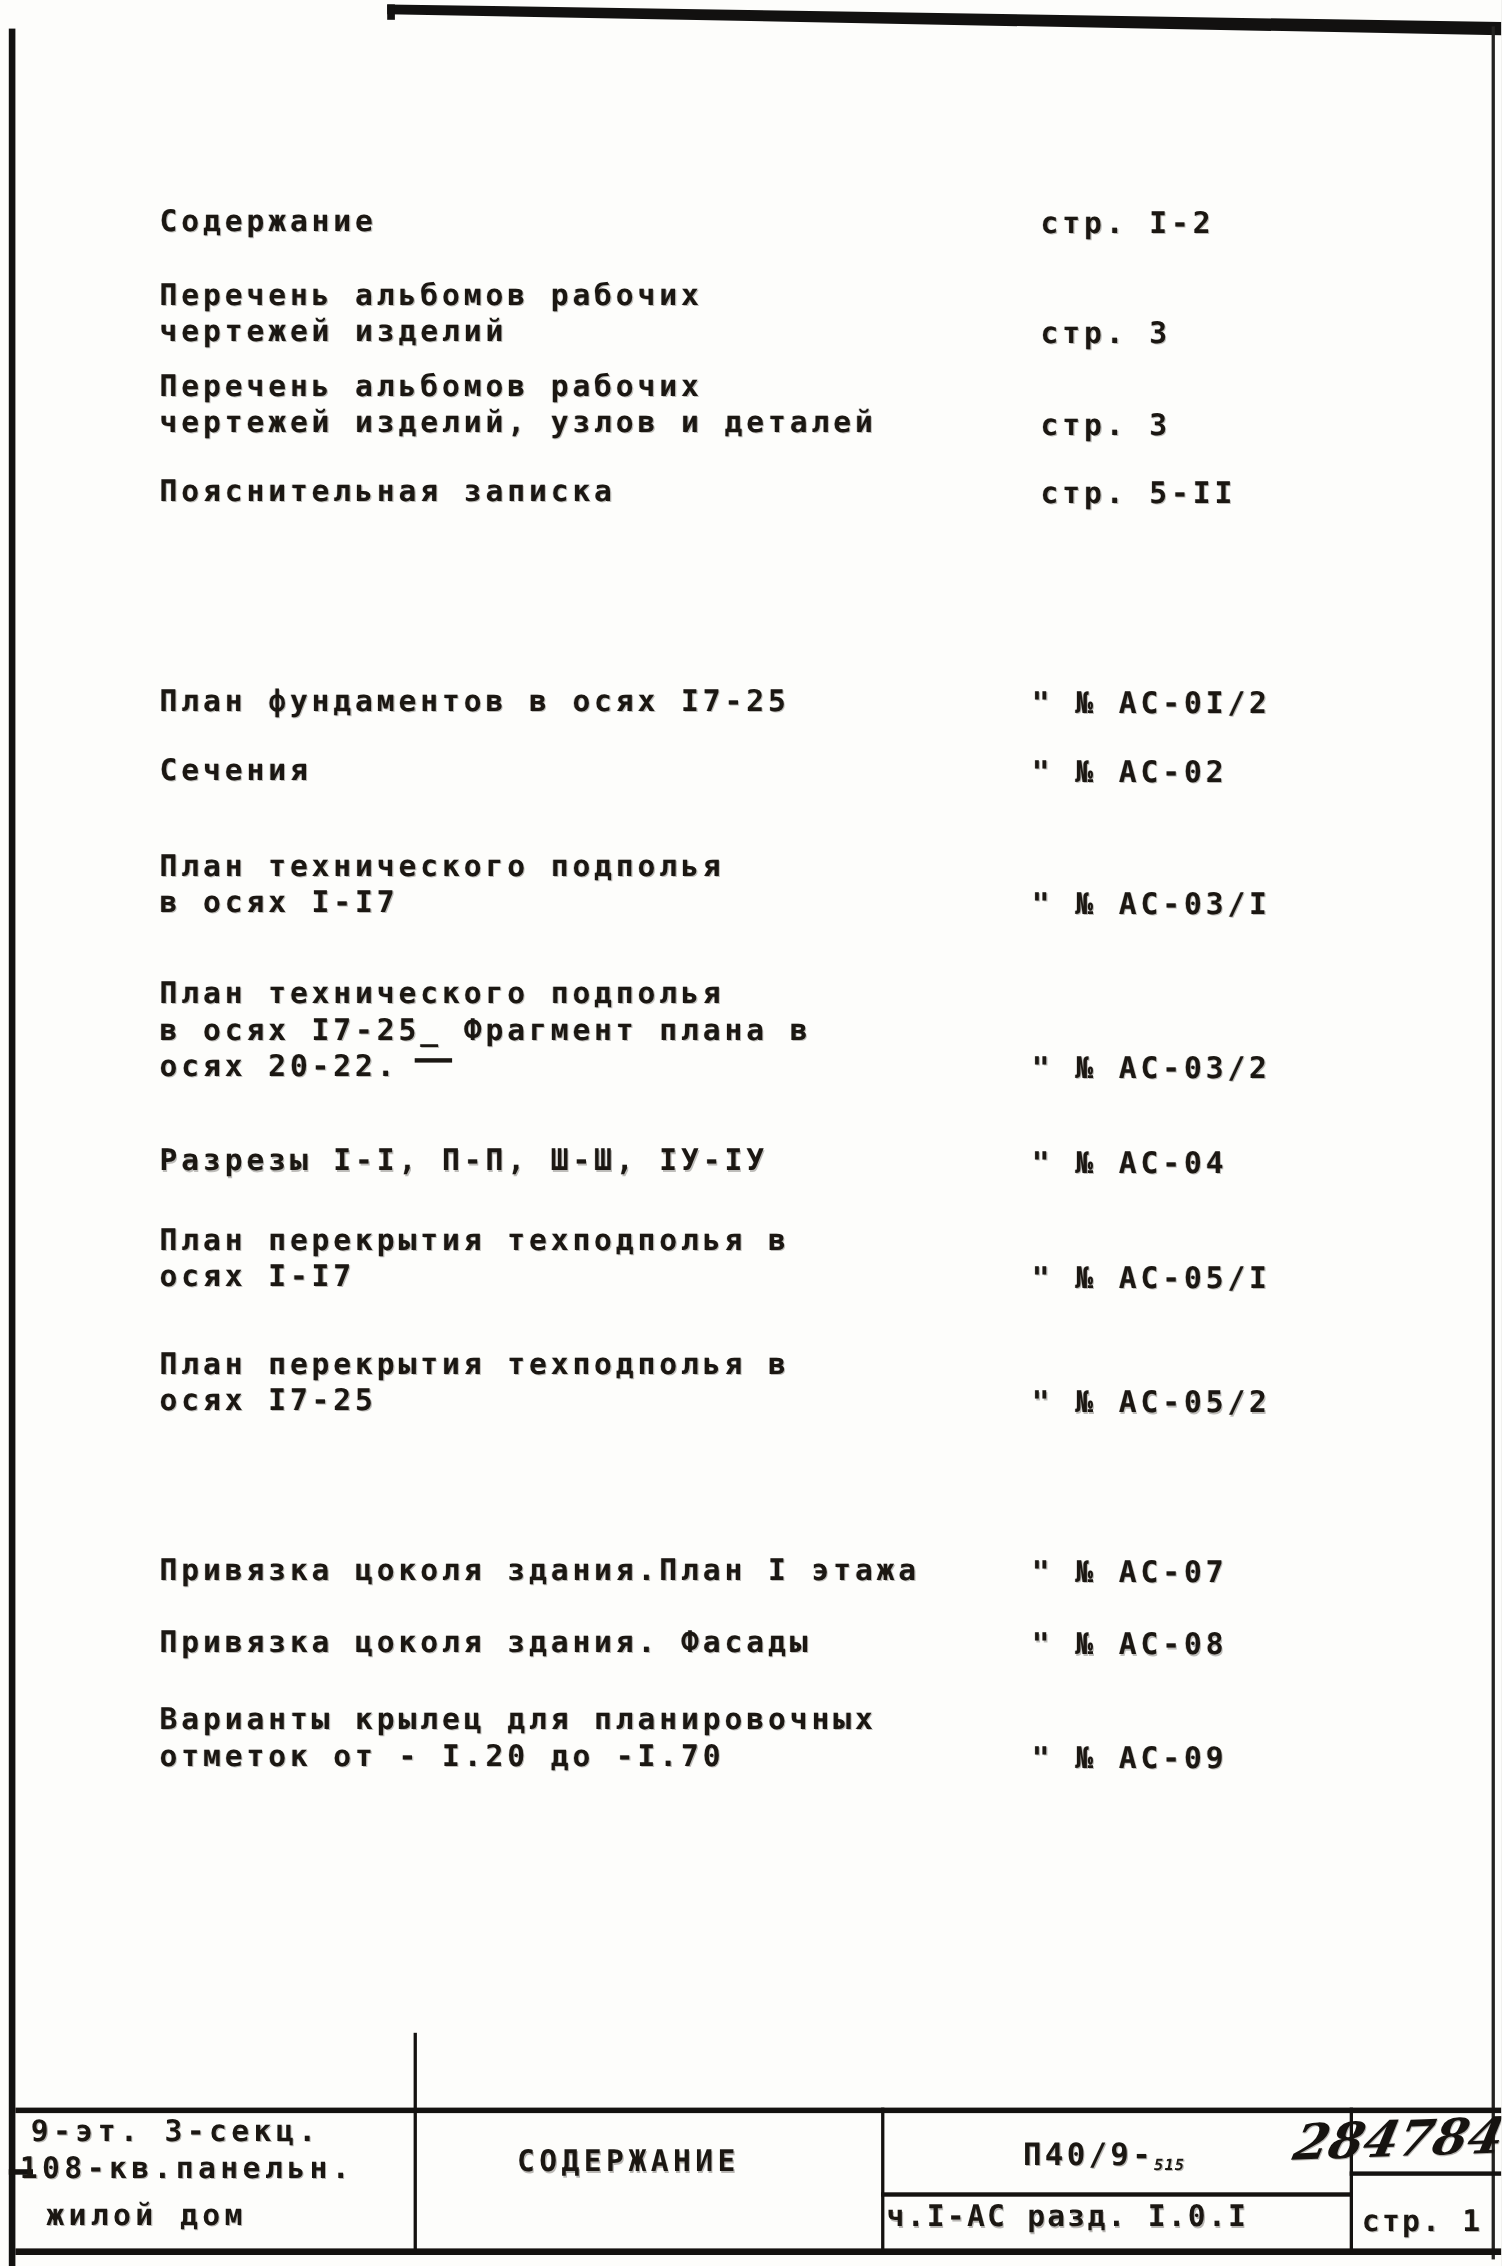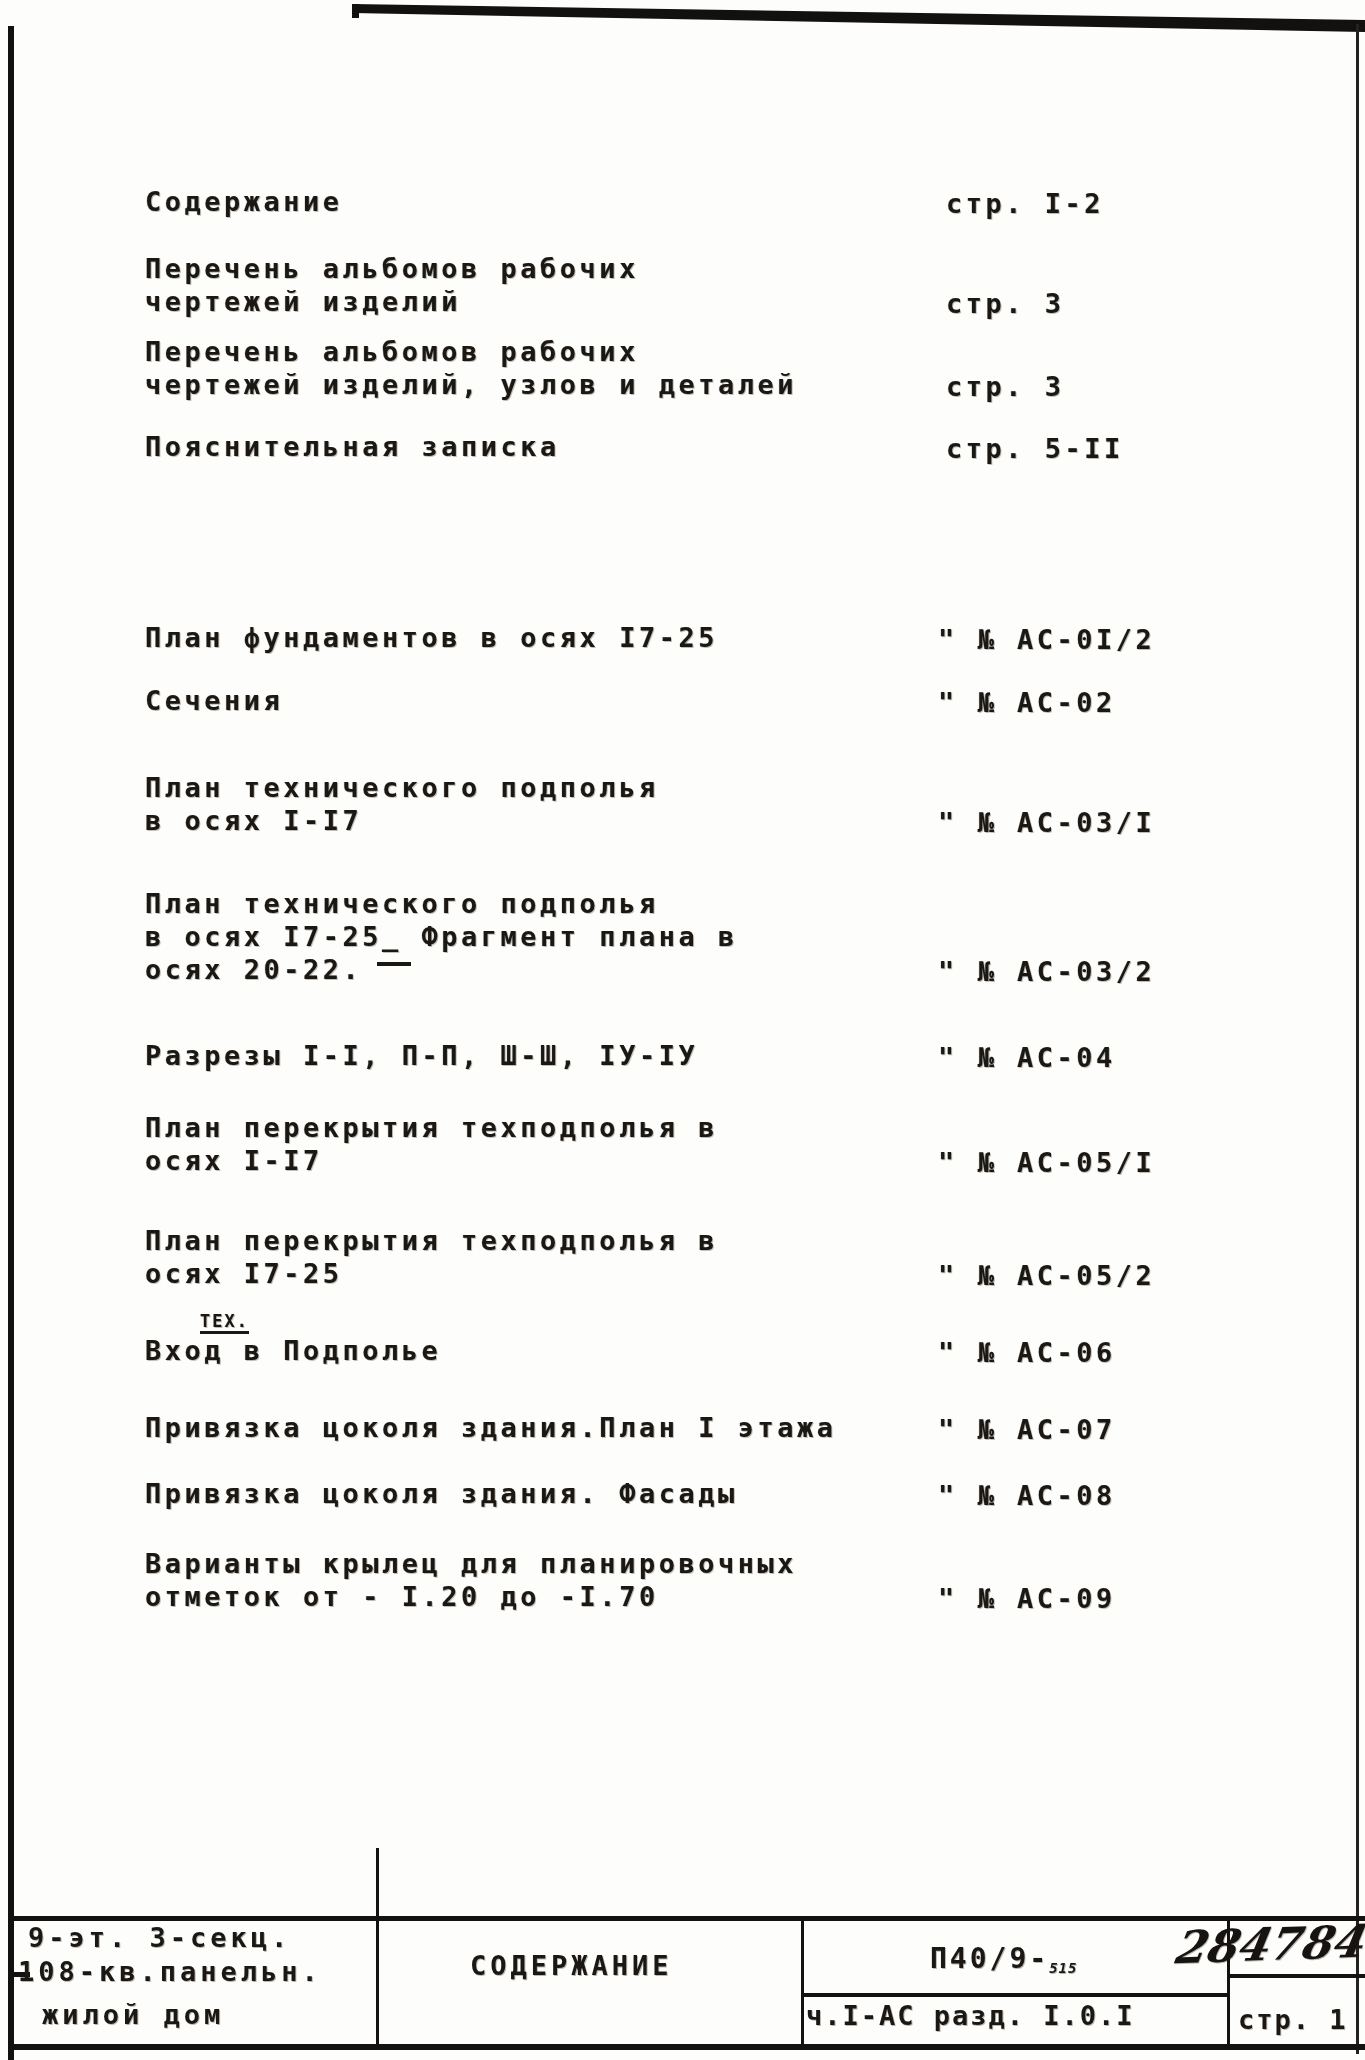--- a/index.html
+++ b/index.html
@@ -130,25 +130,20 @@
     <div>осях I-I7</div>
     <div class="ref">" № АС-05/I</div>
   </div>
 
   <div class="row r12 ref-ditto">
     <div>План перекрытия техподполья в</div>
     <div>осях I7-25</div>
     <div class="ref">" № АС-05/2</div>
   </div>
 
-  <div class="row r13 ref-ditto">
-    <span class="tex">ТЕХ.</span>
-    <div>Вход в Подполье</div>
-    <div class="ref">" № АС-06</div>
-  </div>
 
   <div class="row r14 ref-ditto">
     <div>Привязка цоколя здания.План I этажа</div>
     <div class="ref">" № АС-07</div>
   </div>
 
   <div class="row r15 ref-ditto">
     <div>Привязка цоколя здания. Фасады</div>
     <div class="ref">" № АС-08</div>
   </div>

